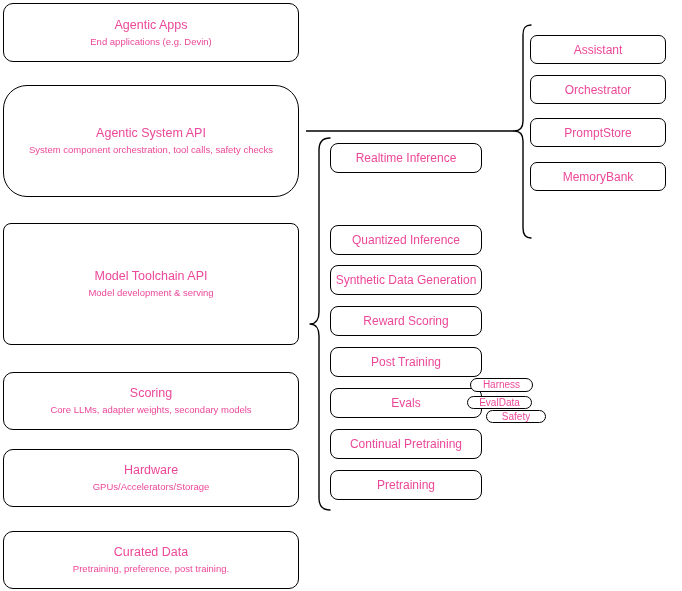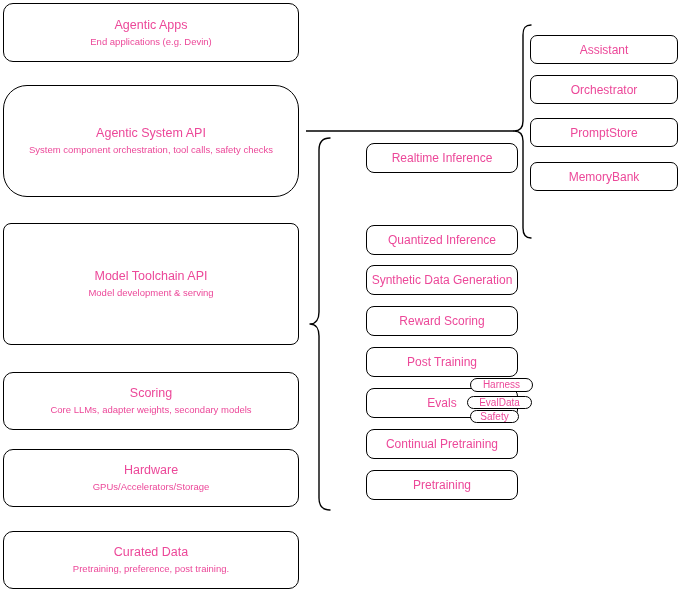--- a/index.html
+++ b/index.html
@@ -9,22 +9,22 @@
   }
   .links{position:absolute;left:0;top:0;width:682px;height:591px;pointer-events:none;}
   .node{
     position:absolute;box-sizing:border-box;background:#fff;border:1.5px solid #000;
     display:flex;flex-direction:column;align-items:center;justify-content:center;
     text-align:center;
   }
   .lbox{left:3px;width:296px;}
   .lbox .t{font-size:12.5px;line-height:15px;}
   .lbox .s{font-size:9.5px;line-height:12px;margin-top:3px;}
-  .mbox{left:330px;width:152px;height:30px;border-radius:8px;font-size:12px;margin-left:36px;}
-  .rbox{left:530px;width:148px;height:29px;border-radius:7px;font-size:12px;}
+  .mbox{left:330px;width:152px;height:30px;border-radius:8px;font-size:12px;}
+  .rbox{left:530px;width:136px;height:29px;border-radius:7px;font-size:12px;}
   .pill{
     position:absolute;box-sizing:border-box;background:#fff;border:1.3px solid #000;
     border-radius:8px;display:flex;align-items:center;justify-content:center;
     font-size:10px;line-height:1;z-index:5;
   }
 </style>
 </head>
 <body>
 
 <div class="canvas">
@@ -84,21 +84,21 @@
   <div class="node mbox" style="top:470px">
     <span>Pretraining</span>
   </div>
 
   <div class="pill" style="left:470px;top:378px;width:63px;height:14px">
     <span>Harness</span>
   </div>
   <div class="pill" style="left:467px;top:396px;width:65px;height:13px">
     <span>EvalData</span>
   </div>
-  <div class="pill" style="left:470px;top:410px;width:49px;height:13px">
+  <div class="pill" style="left:486px;top:410px;width:60px;height:13px">
     <span>Safety</span>
   </div>
 
   <div class="node rbox" style="top:35px">
     <span>Assistant</span>
   </div>
   <div class="node rbox" style="top:75px">
     <span>Orchestrator</span>
   </div>
   <div class="node rbox" style="top:118px">

